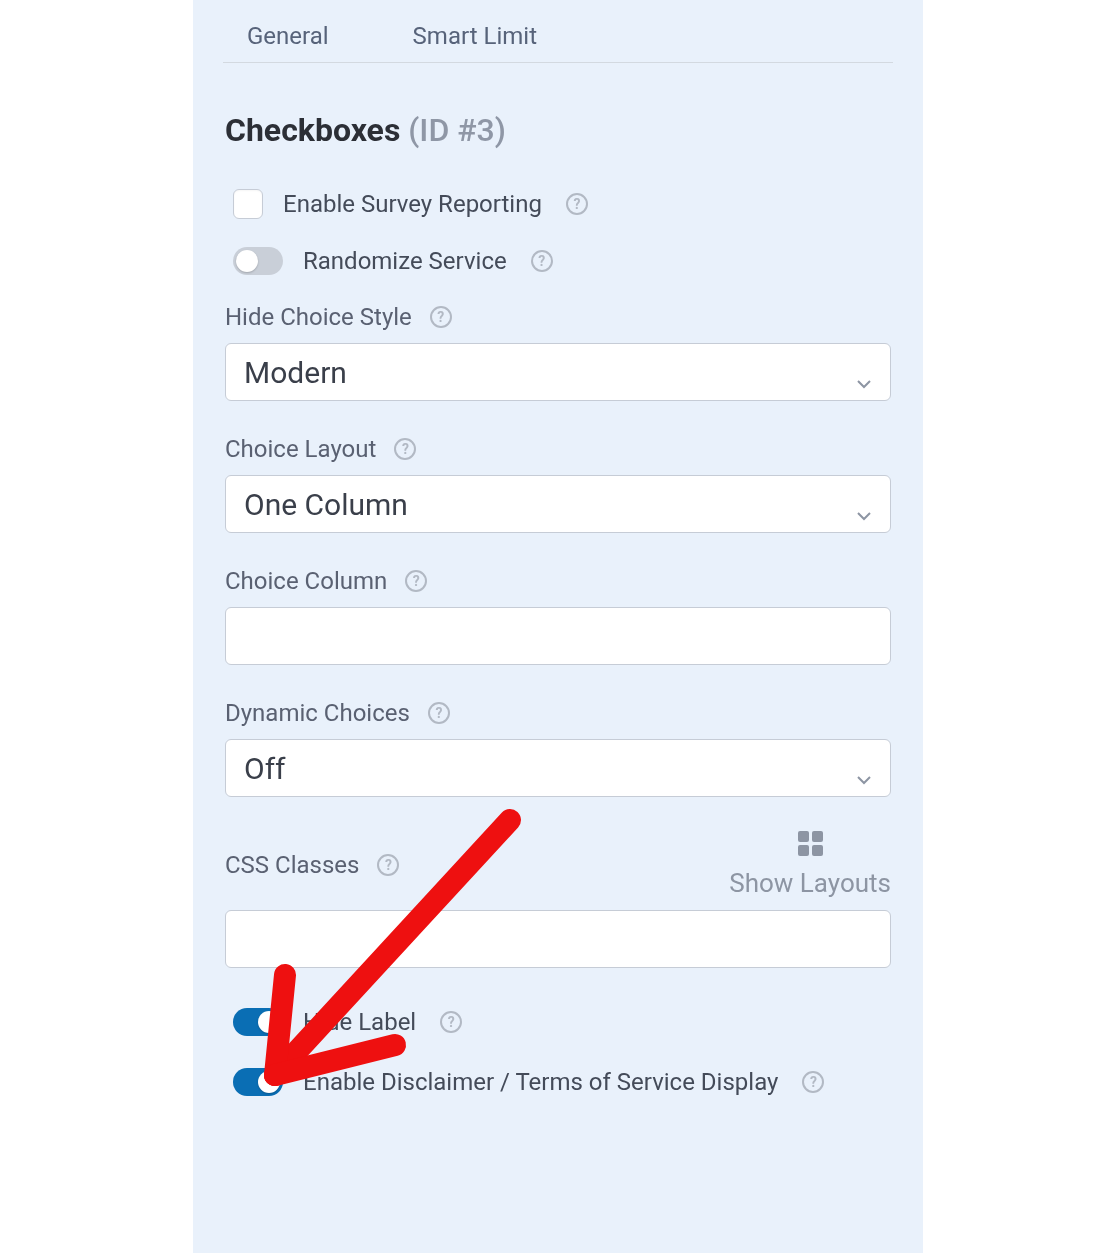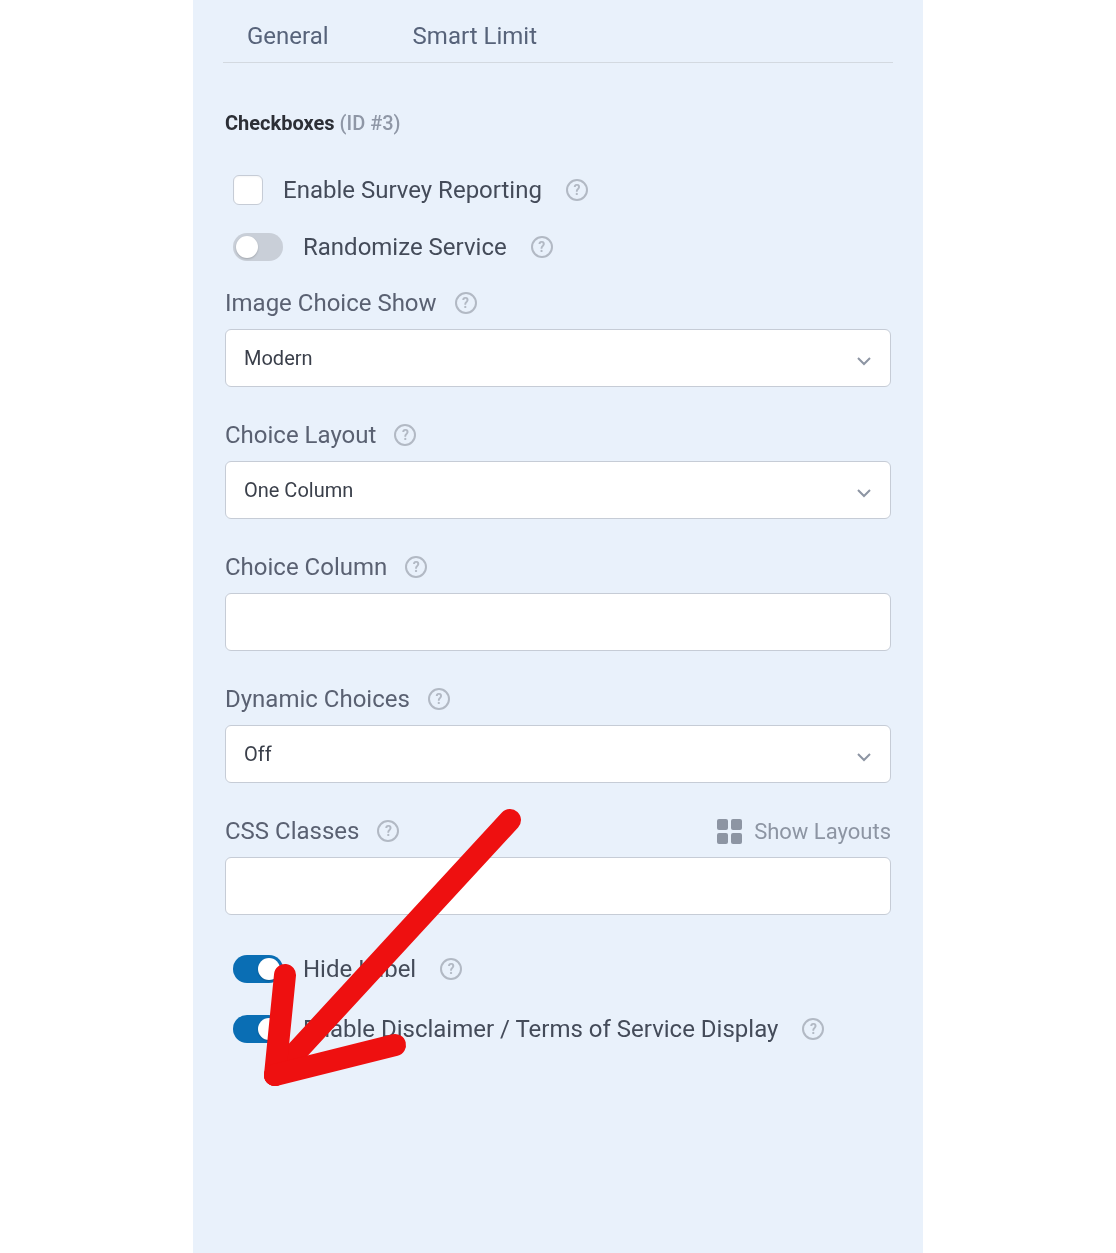--- a/index.html
+++ b/index.html
@@ -39,21 +39,21 @@
     }
     .tab.active::after {
       content: "";
       position: absolute;
       left: 0; right: 0; bottom: -1px;
       height: 5px;
       background: #e27730;
     }
     .content { padding: 48px 32px 32px; }
     .section-title {
-      font-size: 20px;
+      font-size: 32px;
       font-weight: 700;
       color: #2c2f36;
       margin-bottom: 40px;
     }
     .id-muted { color: #8f97a6; font-weight: 500; }
     .option-row {
       display: flex;
       align-items: center;
       gap: 20px;
       margin-bottom: 28px;
@@ -122,39 +122,40 @@
       font-size: 24px;
       color: #5a6172;
     }
     .select, .text-input {
       width: 100%;
       height: 58px;
       background: #fff;
       border: 1px solid #c6ccd6;
       border-radius: 6px;
       padding: 0 18px;
-      font-size: 20px;
+      font-size: 30px;
       color: #3a3f4a;
       display: flex;
       align-items: center;
       justify-content: space-between;
       cursor: pointer;
     }
     .chevron-down {
       width: 16px; height: 16px;
       display: inline-block;
     }
     .chevron-down svg { width: 100%; height: 100%; }
     .show-layouts {
       display: flex;
       align-items: center;
       gap: 12px;
       color: #8d95a3;
-      font-size: 22px;
-      cursor: pointer;
+      font-size: 26px;
+      cursor: pointer;
+      flex-direction: column;
     }
     .grid-icon {
       display: grid;
       grid-template-columns: repeat(2, 11px);
       grid-template-rows: repeat(2, 11px);
       gap: 3px;
     }
     .grid-icon span { background: #8d95a3; border-radius: 2px; }
 
     
@@ -193,21 +194,21 @@
       <div class="toggle off">
           <div class="toggle-knob"></div>
         </div>
       <span class="opt-label">Randomize Service</span>
       <span class="help-icon">?</span>
     </div>
 
     <div class="field-group">
       <div class="field-label-row">
         <div class="field-label-left">
-          <span class="field-label">Image Choice Show</span>
+          <span class="field-label">Hide Choice Style</span>
           <span class="help-icon">?</span>
         </div>
       </div>
       <div class="select">
         <span>Modern</span>
         <span class="chevron-down">
           <svg viewBox="0 0 16 16">
               <path d="M2 5 L8 11 L14 5" fill="none" stroke="#8d95a3" stroke-width="2"></path>
             </svg>
         </span>

